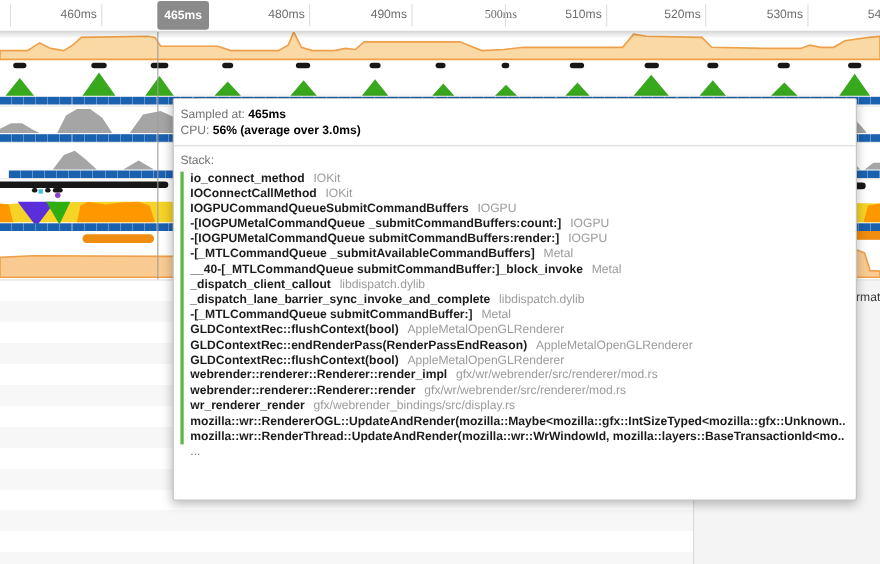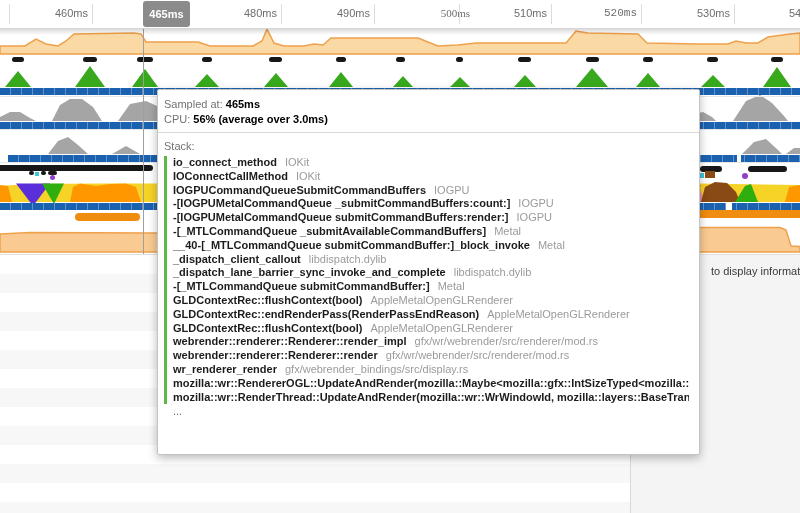--- a/index.html
+++ b/index.html
@@ -23,21 +23,21 @@
   .blackbar{position:absolute;background:#171717;z-index:2;}
   .dot{position:absolute;z-index:2;}
   .orangebar{position:absolute;background:#f08c10;z-index:2;}
   .sample-line{position:absolute;left:143px;top:28px;width:1px;height:226px;background:#9f9f9f;z-index:3;}
   
   .empty-rows{position:absolute;left:0;top:255px;width:630px;height:258px;z-index:0;
     background:repeating-linear-gradient(180deg,#ffffff 0px,#ffffff 19px,#f7f7f8 19px,#f7f7f8 38px);}
   .side-panel{position:absolute;left:630px;top:255px;width:170px;height:258px;background:#f4f4f5;border-left:1px solid #d9d9d9;z-index:1;}
   .side-panel-text{position:absolute;left:80px;top:10px;font-size:11px;color:#3a3a3a;white-space:nowrap;}
   
-  .tooltip{position:absolute;left:157px;top:89px;width:543px;height:366px;box-sizing:border-box;
+  .tooltip{position:absolute;left:157px;top:89px;width:622px;height:366px;box-sizing:border-box;
     background:#fff;border:1px solid #c3c3c3;border-radius:2px;box-shadow:0 3px 10px rgba(0,0,0,.28);
     padding:7px 10px 6px 6px;z-index:10;font-size:11px;overflow:hidden;}
   .tt-row{line-height:15px;white-space:nowrap;}
   .tt-label{color:#737373;}
   .tt-value{color:#000;font-weight:bold;}
   .tt-divider{height:1px;background:#d9d9d9;margin:5px -10px 6px -6px;}
   .cat-swatch{display:inline-block;width:10px;height:10px;vertical-align:-1px;margin:0 2px 0 2px;}
   .stack-list{margin-top:2px;border-left:3px solid #5cb944;}
   .frame{white-space:nowrap;overflow:hidden;line-height:13.8px;padding-left:6px;}
   .fn{color:#1c1c1c;font-weight:bold;}
@@ -126,21 +126,21 @@
     <div class="tick-label" style="left: 28px;">460ms</div>
     <div class="tick-sep" style="left: 92px;"></div>
     <div class="tick-label" style="left: 217px;">480ms</div>
     <div class="tick-sep" style="left: 281px;"></div>
     <div class="tick-label" style="left: 310px;">490ms</div>
     <div class="tick-sep" style="left: 374px;"></div>
     <div class="tick-label" style="left: 410px; font-family: Liberation Serif, serif;">500ms</div>
     <div class="tick-sep" style="left: 459px;"></div>
     <div class="tick-label" style="left: 487px;">510ms</div>
     <div class="tick-sep" style="left: 551px;"></div>
-    <div class="tick-label" style="left: 577px; font-family: Liberation Mono, monospace;">520ms</div>
+    <div class="tick-label" style="left: 577px;">520ms</div>
     <div class="tick-sep" style="left: 641px;"></div>
     <div class="tick-label" style="left: 670px; text-align: right;">530ms</div>
     <div class="tick-sep" style="left: 734px;"></div>
     <div class="tick-label" style="left: 762px;">540ms</div>
     <div class="tick-sep" style="left: 9px;"></div>
   </div>
 <div class="ruler-shadow"></div>
 <div class="hover-badge" style="left: 143px; width: 47px;">465ms</div>
 
 <div class="tooltip">

